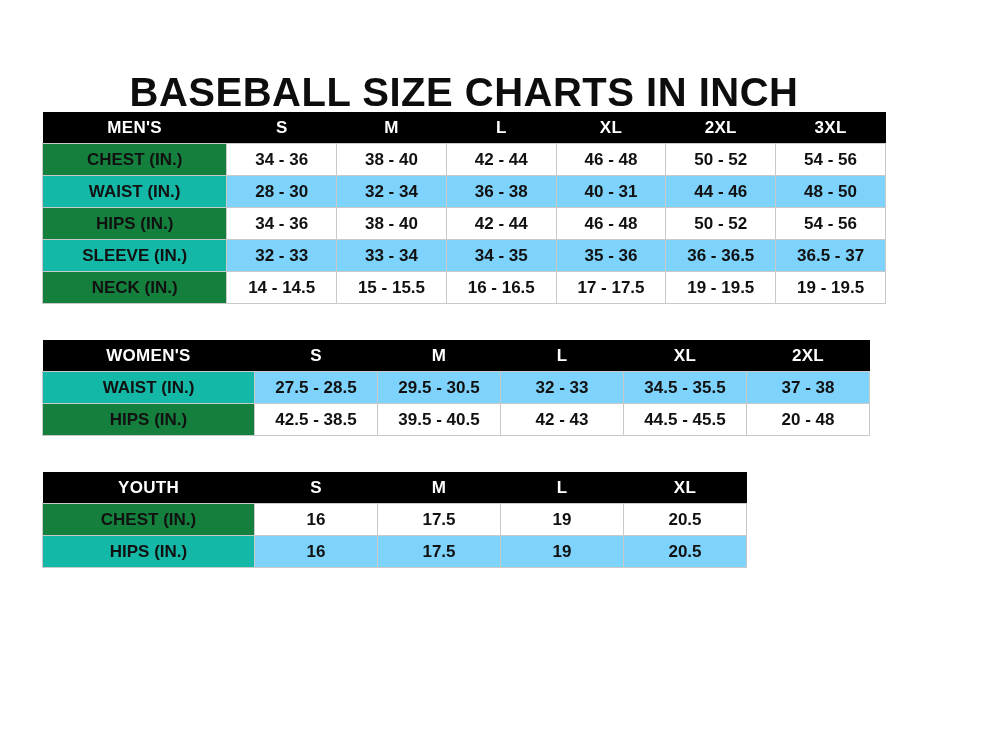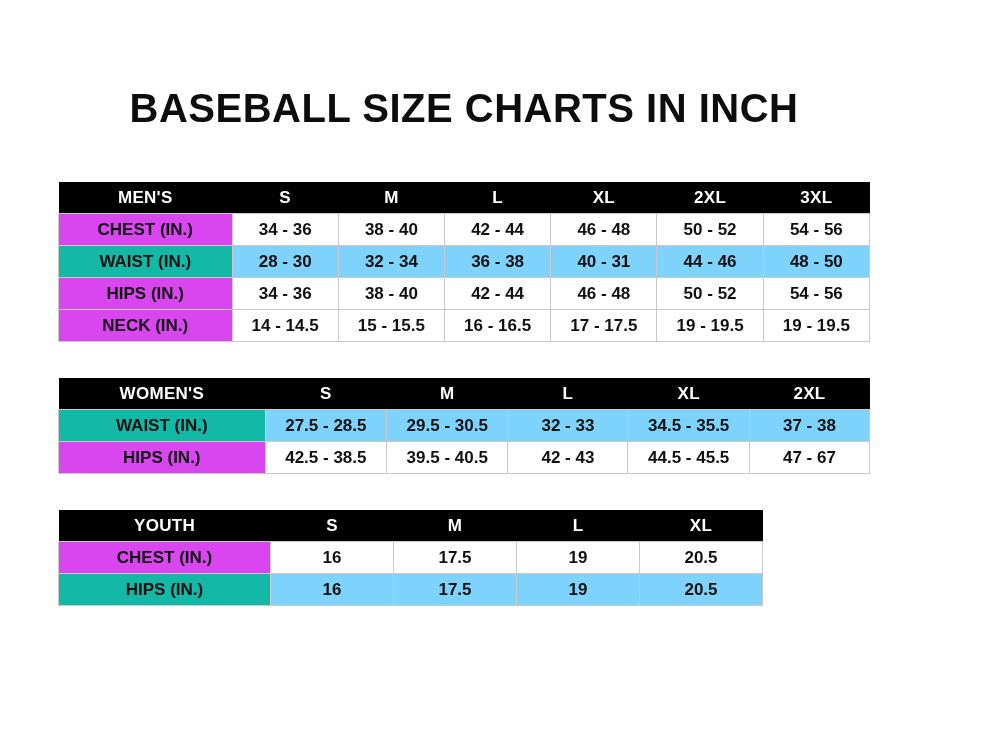--- a/index.html
+++ b/index.html
@@ -12,36 +12,35 @@
     height: 752px;
     font-family: "Liberation Sans", sans-serif;
     color: #111111;
     position: relative;
     overflow: hidden;
   }
   .page {
     width: 928px;
     height: 752px;
     box-sizing: border-box;
-    padding: 16px;
+    padding: 0;
     position: relative;
   }
   .title {
     text-align: center;
     font-size: 40px;
     font-weight: 700;
     letter-spacing: 0.5px;
     color: #0d0d0d;
     margin: 0;
     padding-top: 72px;
     line-height: 1;
   }
 
   .tables {
-    margin-top: 54px;
     padding-left: 42px;
     padding-right: 42px;
   }
 
   table {
     border-collapse: collapse;
     table-layout: fixed;
     font-size: 17px;
   }
 
@@ -70,21 +69,21 @@
     background: #ffffff;
     white-space: nowrap;
     font-size: 17px;
     color: #111111;
   }
   tr.alt td {
     background: #7dd3fc;
   }
   td.label-col {
     text-align: center;
-    background: #d946ef;
+    background: #15803d;
     font-weight: 700;
   }
   tr.alt td.label-col {
     background: #14b8a6;
   }
 
   
   .block { margin-bottom: 36px; }
   .block:last-child { margin-bottom: 0; }
 
@@ -150,20 +149,29 @@
           </tr>
           <tr>
             <td class="label-col">HIPS (IN.)</td>
             <td>34 - 36</td>
             <td>38 - 40</td>
             <td>42 - 44</td>
             <td>46 - 48</td>
             <td>50 - 52</td>
             <td>54 - 56</td>
           </tr>
+          <tr class="alt">
+            <td class="label-col">SLEEVE (IN.)</td>
+            <td>32 - 33</td>
+            <td>33 - 34</td>
+            <td>34 - 35</td>
+            <td>35 - 36</td>
+            <td>36 - 36.5</td>
+            <td>36.5 - 37</td>
+          </tr>
           <tr>
             <td class="label-col">NECK (IN.)</td>
             <td>14 - 14.5</td>
             <td>15 - 15.5</td>
             <td>16 - 16.5</td>
             <td>17 - 17.5</td>
             <td>19 - 19.5</td>
             <td>19 - 19.5</td>
           </tr>
         </tbody>
@@ -198,21 +206,21 @@
             <td>32 - 33</td>
             <td>34.5 - 35.5</td>
             <td>37 - 38</td>
           </tr>
           <tr>
             <td class="label-col">HIPS (IN.)</td>
             <td>42.5 - 38.5</td>
             <td>39.5 - 40.5</td>
             <td>42 - 43</td>
             <td>44.5 - 45.5</td>
-            <td>47 - 67</td>
+            <td>20 - 48</td>
           </tr>
         </tbody>
       </table>
     </div>
 
     <div class="block">
       <table class="youth">
         <colgroup>
           <col class="c0">
             <col class="c">

